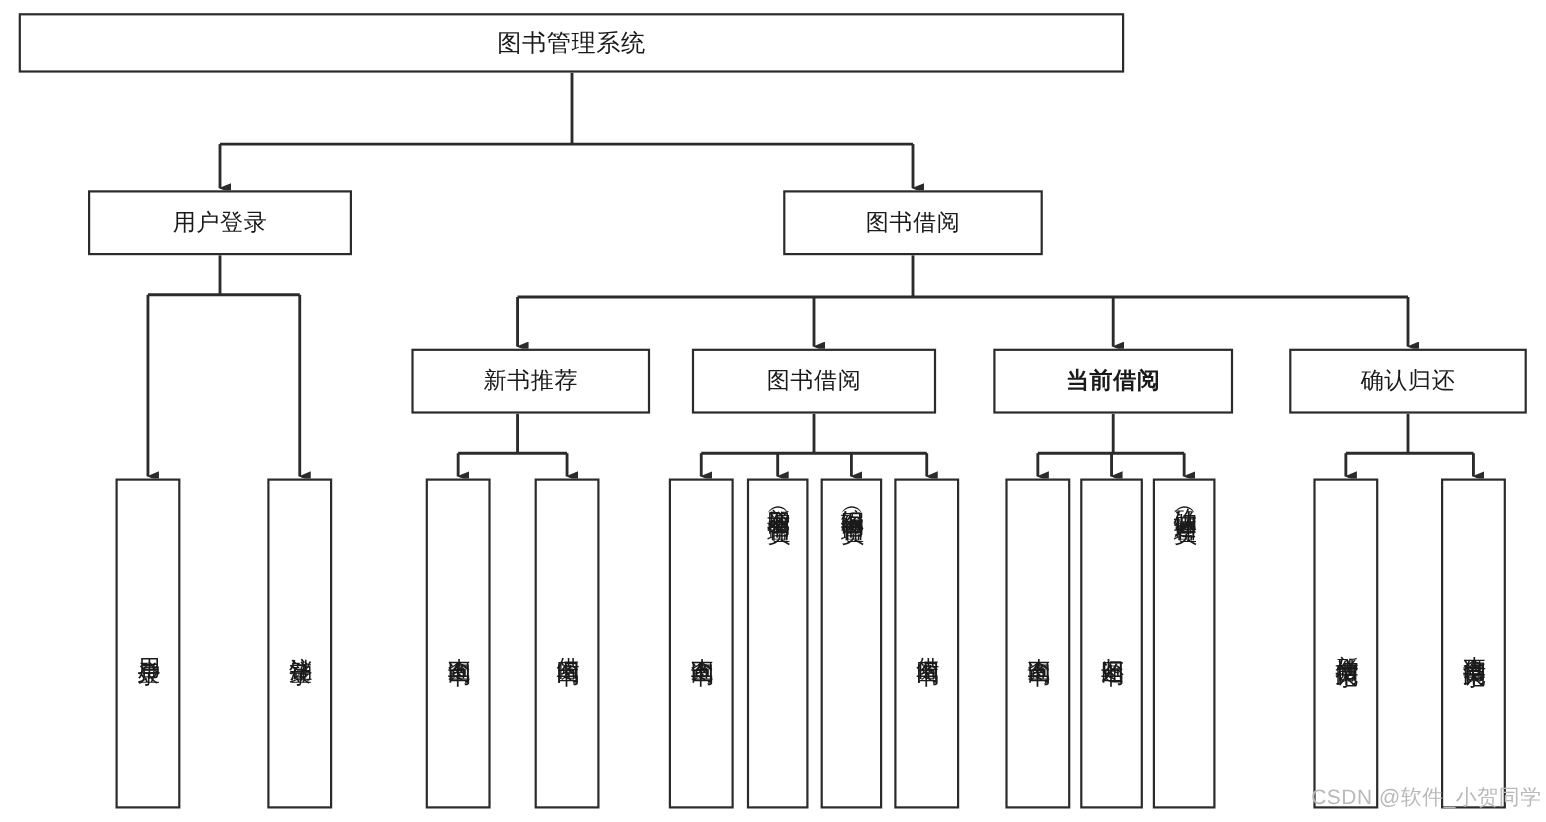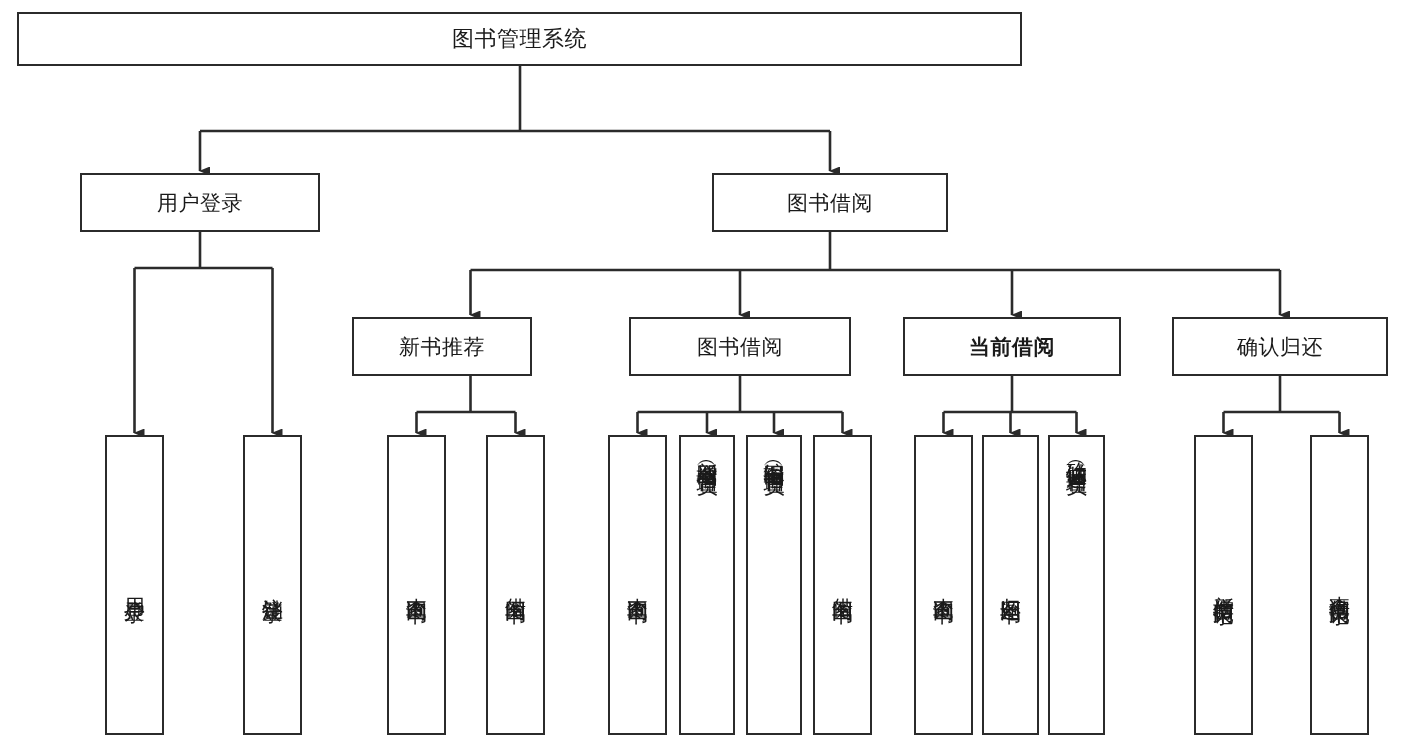--- a/index.html
+++ b/index.html
@@ -119,21 +119,21 @@
   <div id="nodes-layer">
       <div class="node h root" style="left: 17px; top: 12px; width: 1005px; height: 54px;">
         <span class="label">图书管理系统</span>
       </div>
       <div class="node h" style="left: 80px; top: 173px; width: 240px; height: 59px;">
         <span class="label">用户登录</span>
       </div>
       <div class="node h" style="left: 712px; top: 173px; width: 236px; height: 59px;">
         <span class="label">图书借阅</span>
       </div>
-      <div class="node h" style="left: 352px; top: 317px; width: 180px; height: 59px;">
+      <div class="node h" style="left: 374px; top: 317px; width: 217px; height: 59px;">
         <span class="label">新书推荐</span>
       </div>
       <div class="node h" style="left: 629px; top: 317px; width: 222px; height: 59px; text-align: right;">
         <span class="label">图书借阅</span>
       </div>
       <div class="node h" style="left: 903px; top: 317px; width: 218px; height: 59px; font-weight: bold;">
         <span class="label">当前借阅</span>
       </div>
       <div class="node h" style="left: 1172px; top: 317px; width: 216px; height: 59px;">
         <span class="label">确认归还</span>
@@ -172,14 +172,15 @@
         <span class="label">确认归还（管理员）</span>
       </div>
       <div class="node v mid" style="left: 1194px; top: 435px; width: 59px; height: 300px;">
         <span class="label">新增借阅记录</span>
       </div>
       <div class="node v mid" style="left: 1310px; top: 435px; width: 59px; height: 300px;">
         <span class="label">查询借阅记录</span>
       </div>
     </div>
 
+  <div class="watermark" style="left: 1192px; top: 712px; color: rgb(185, 185, 185);">CSDN @软件_小贺同学</div>
 
 </div>
 
 </body></html>

